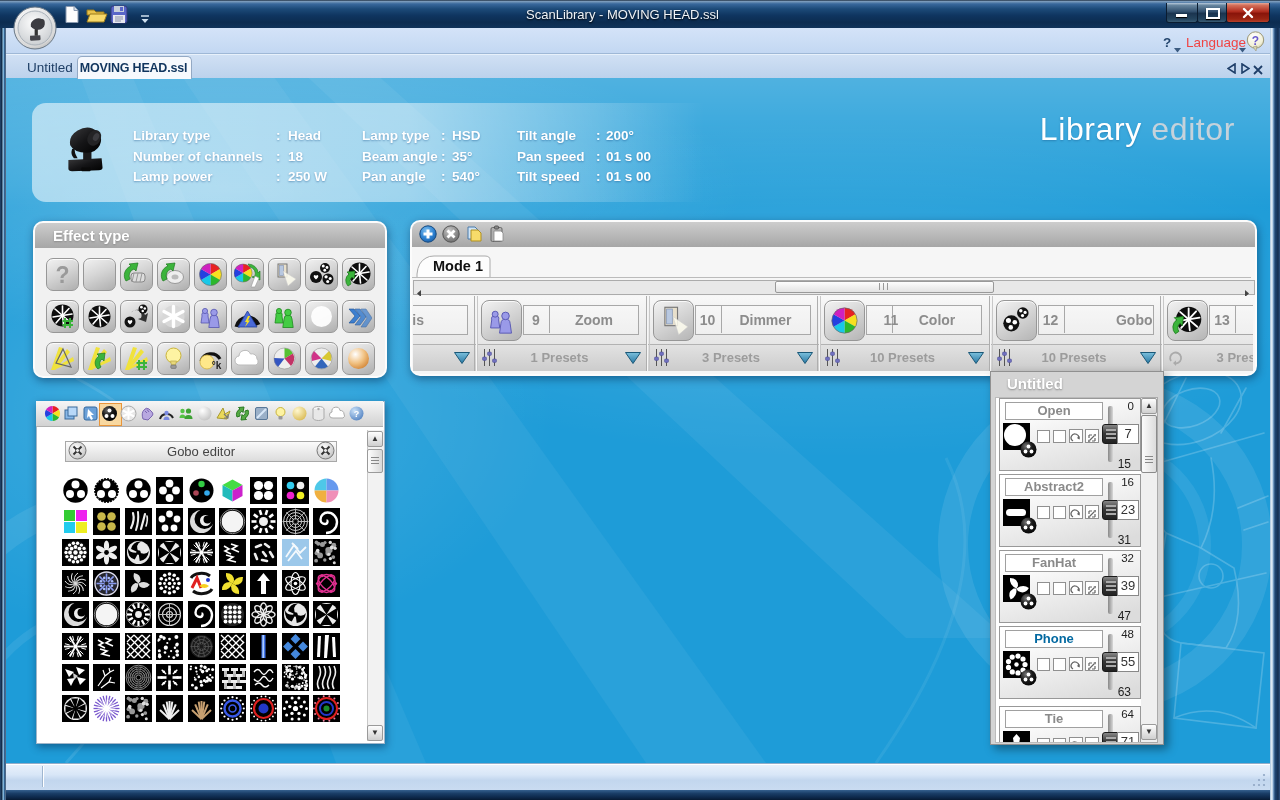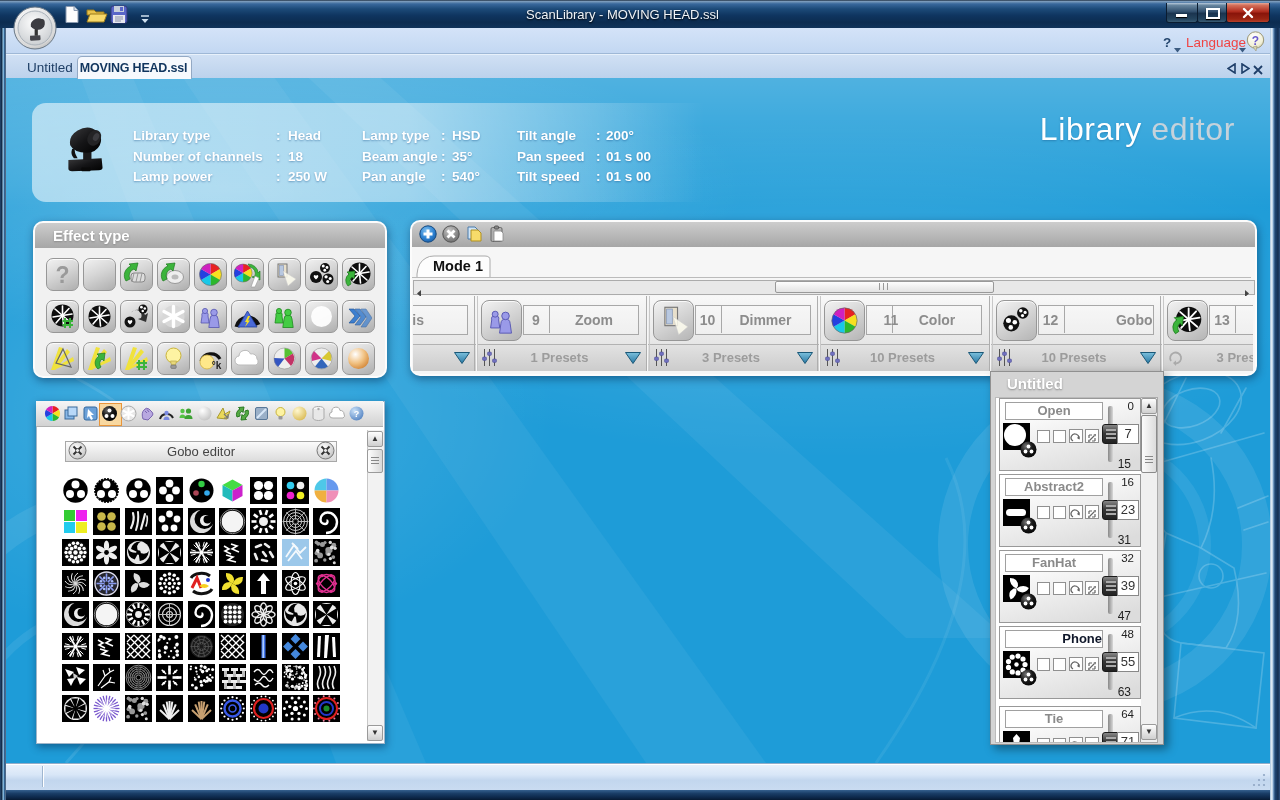--- a/index.html
+++ b/index.html
@@ -1904,21 +1904,21 @@
       <div class="ab" style="left:112px;top:160px;width:5px;height:56px;background:linear-gradient(90deg,#888,#d8d8d8);border-radius:2px;"></div>
       <div class="ab" style="left:106px;top:178px;width:16px;height:18px;background:linear-gradient(180deg,#888,#383838 45%,#222);border:1px solid #1a1a1a;border-radius:3px;">
         <div class="ab" style="left:3px;top:4px;width:10px;height:1.5px;background:#aaa"></div>
         <div class="ab" style="left:3px;top:8px;width:10px;height:1.5px;background:#aaa"></div>
         <div class="ab" style="left:3px;top:12px;width:10px;height:1.5px;background:#aaa"></div>
       </div>
       <div class="ab" style="left:121px;top:178px;width:20px;height:18px;border:1px solid #888;background:#fff;text-align:center;font-size:13px;color:#333;line-height:18px;">39</div>
       <div class="ab" style="left:108px;top:154px;width:30px;text-align:right;font-size:11.5px;color:#222;">32</div>
       <div class="ab" style="left:105px;top:211px;width:30px;text-align:right;font-size:12px;color:#222;">47</div>
       <div class="ab" style="left:3px;top:228px;width:140px;height:71px;border:1px solid #989898;background:linear-gradient(165deg,#ffffff 15%,#dcdcdc 90%);"></div>
-      <div class="ab" style="left:9px;top:232px;width:96px;height:16px;border:1px solid #a0a0a0;background:#fff;text-align:right;font-size:13px;font-weight:bold;color:#0f172a;">Phone</div>
+      <div class="ab" style="left:9px;top:232px;width:96px;height:16px;border:1px solid #a0a0a0;background:#fff;text-align:center;font-size:13px;font-weight:bold;color:#0369a1;">Phone</div>
       <div class="ab" style="left:7px;top:253px;width:27px;height:27px;"><svg width="27" height="27" viewBox="0 0 27 27">
           <rect width="27" height="27" fill="#000"></rect>
           <circle cx="22.0" cy="13.5" r="2.6" fill="#fff"></circle>
           <circle cx="20.0" cy="19.0" r="2.6" fill="#fff"></circle>
           <circle cx="15.0" cy="21.9" r="2.6" fill="#fff"></circle>
           <circle cx="9.3" cy="20.9" r="2.6" fill="#fff"></circle>
           <circle cx="5.5" cy="16.4" r="2.6" fill="#fff"></circle>
           <circle cx="5.5" cy="10.6" r="2.6" fill="#fff"></circle>
           <circle cx="9.2" cy="6.1" r="2.6" fill="#fff"></circle>
           <circle cx="15.0" cy="5.1" r="2.6" fill="#fff"></circle>

